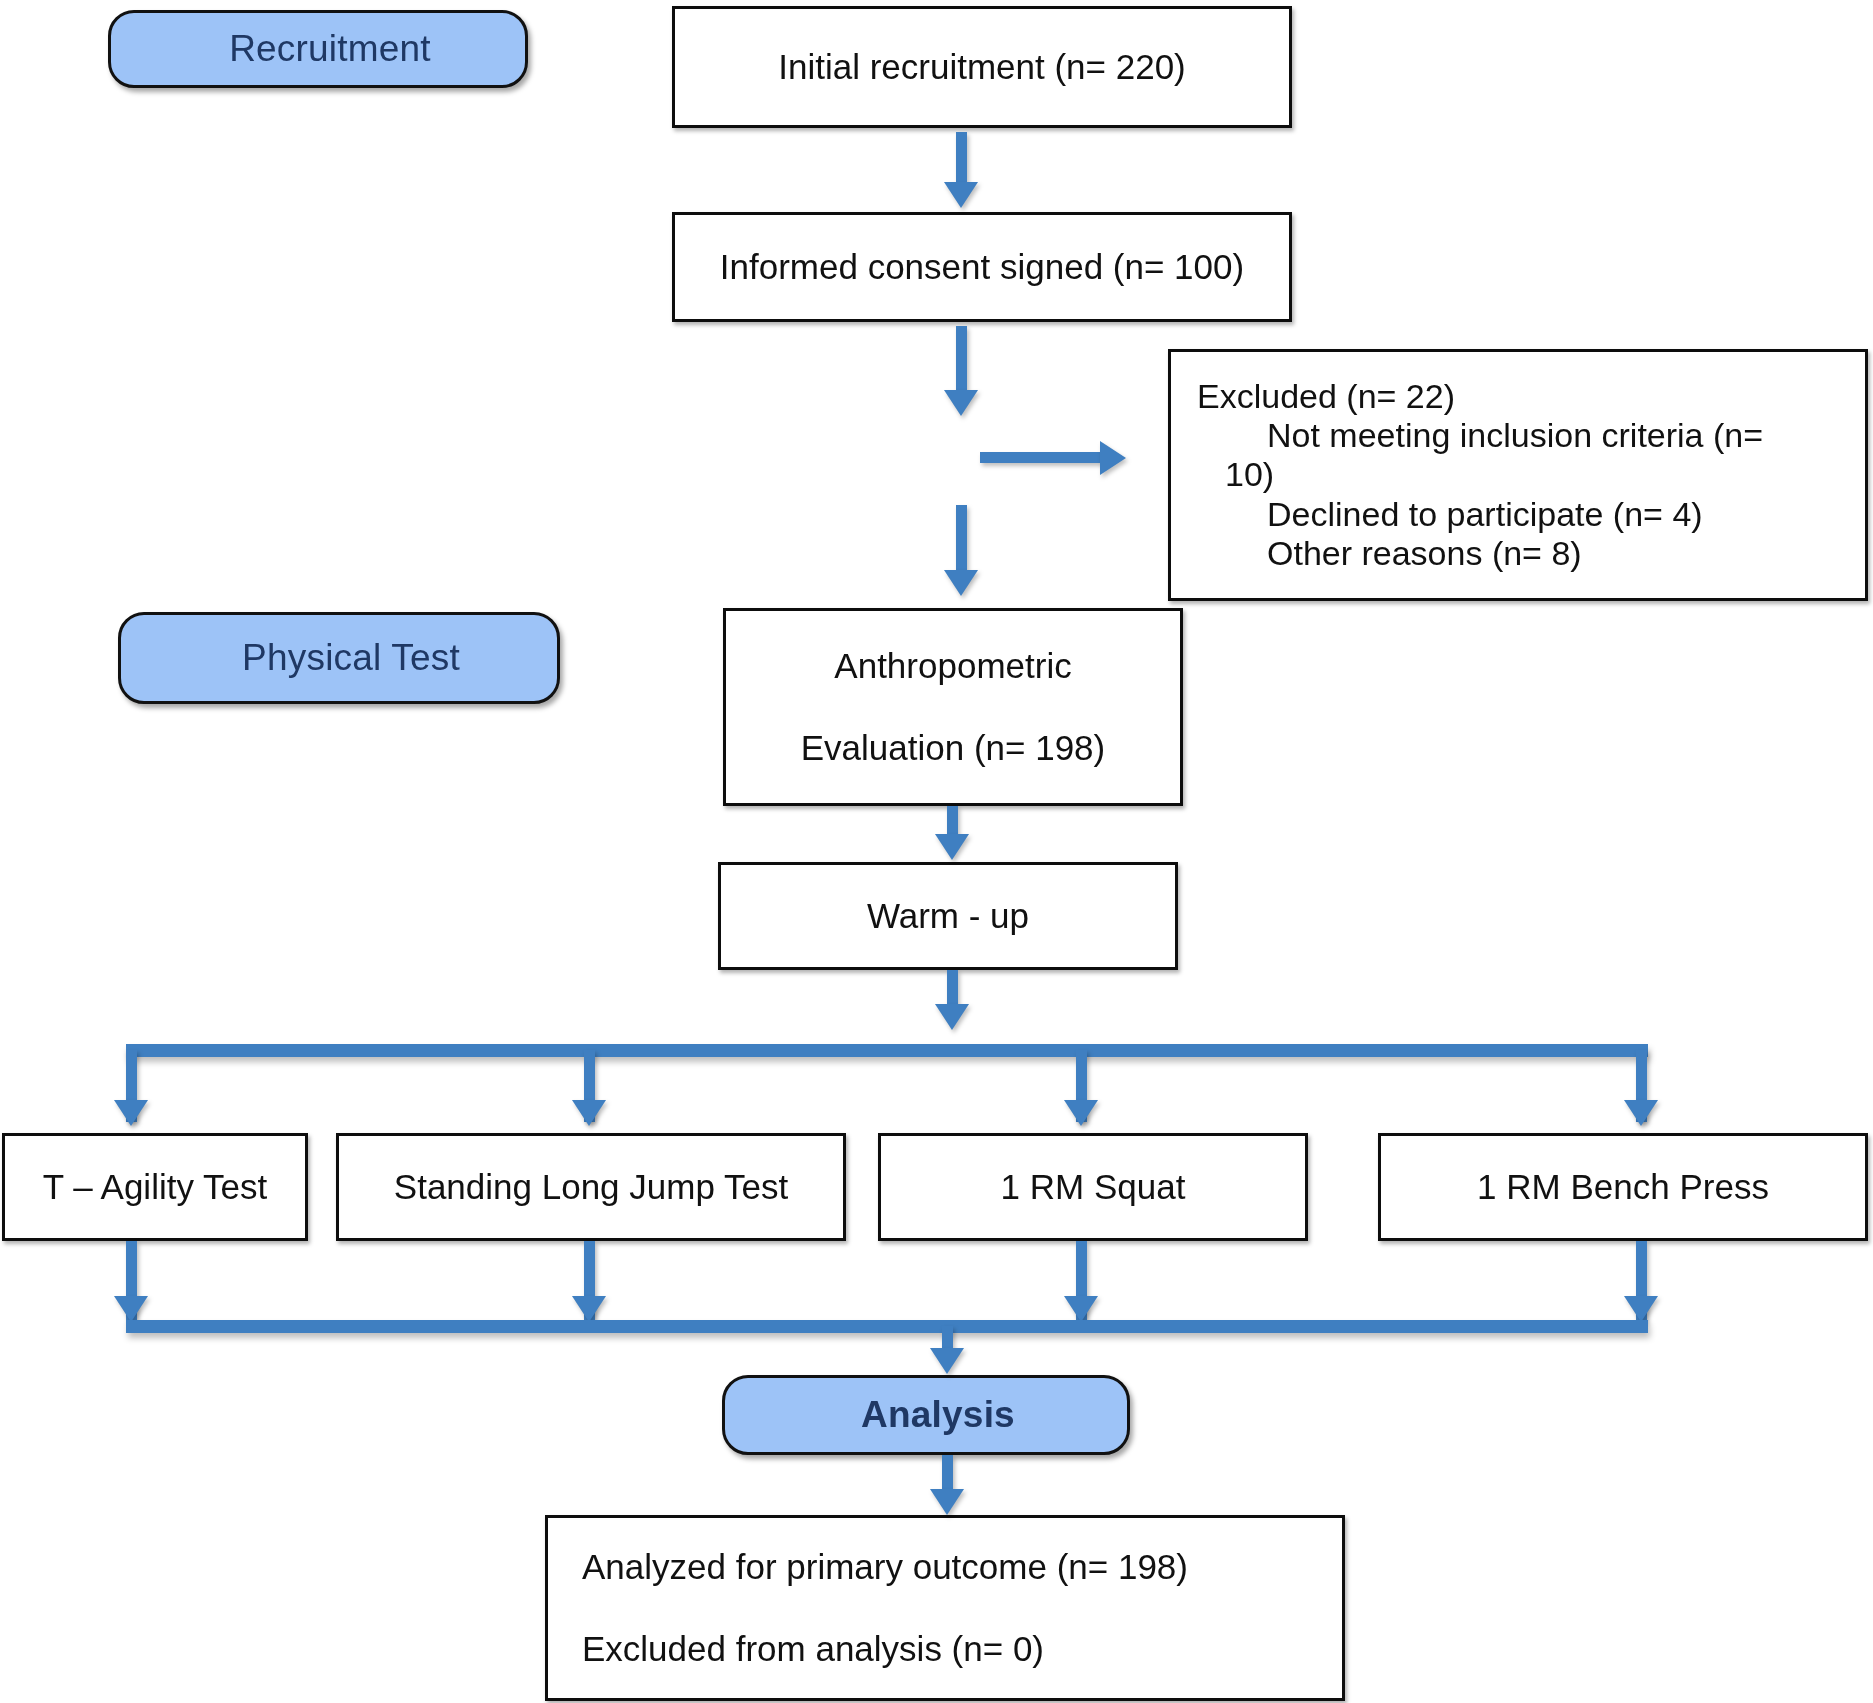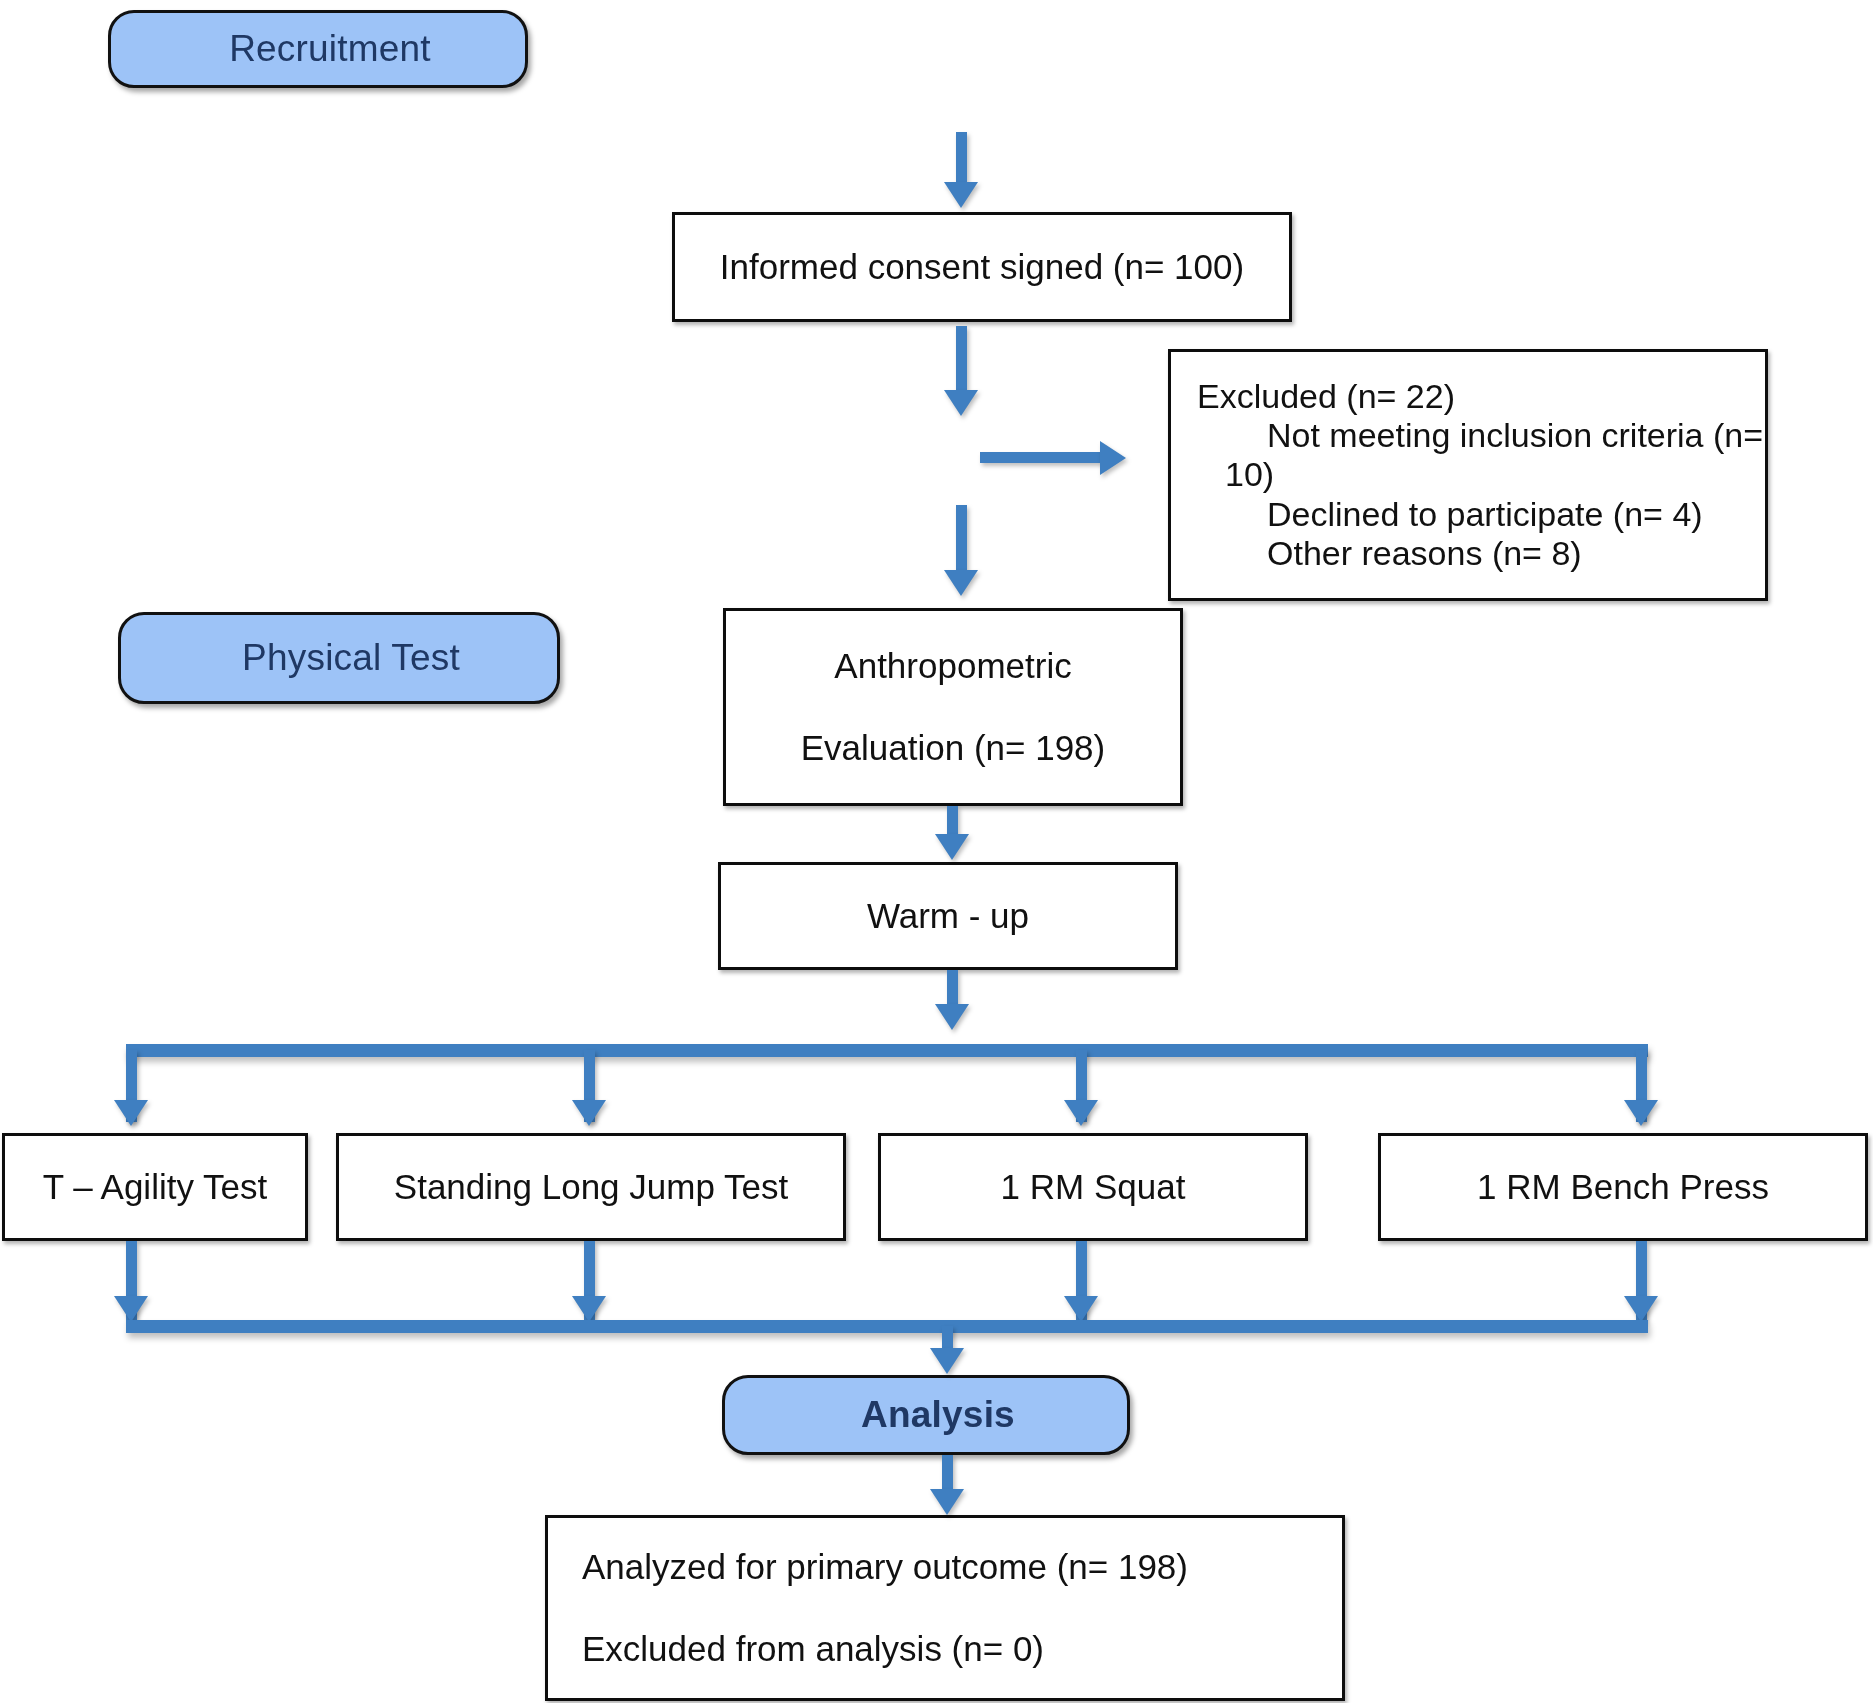--- a/index.html
+++ b/index.html
@@ -106,26 +106,29 @@
 
 
   <div class="stage-pill" style="left:118px; top:612px; width:442px; height:92px;">
     <span>Physical Test</span>
   </div>
 
   <div class="stage-pill bold" style="left:722px; top:1375px; width:408px; height:80px;">
     <span>Analysis</span>
   </div>
 
+  <div class="box" style="left:672px; top:6px; width:620px; height:122px;">
+    <span class="ln">Initial recruitment (n= 220)</span>
+  </div>
 
   <div class="box" style="left:672px; top:212px; width:620px; height:110px;">
     <span class="ln">Informed consent signed (n= 100)</span>
   </div>
 
-  <div class="box leftalign" style="left:1168px; top:349px; width:600px; height:252px; font-size:34px;">
+  <div class="box leftalign" style="left:1168px; top:349px; width:700px; height:252px; font-size:34px;">
     <span class="ln">Excluded (n= 22)</span>
     <span class="ln indent">Not meeting inclusion criteria (n=</span>
     <span class="ln indent2">10)</span>
     <span class="ln indent">Declined to participate (n= 4)</span>
     <span class="ln indent">Other reasons (n= 8)</span>
   </div>
 
   <div class="box" style="left:723px; top:608px; width:460px; height:198px;">
     <span class="ln">Anthropometric</span>
     <span class="ln sp">Evaluation (n= 198)</span>

